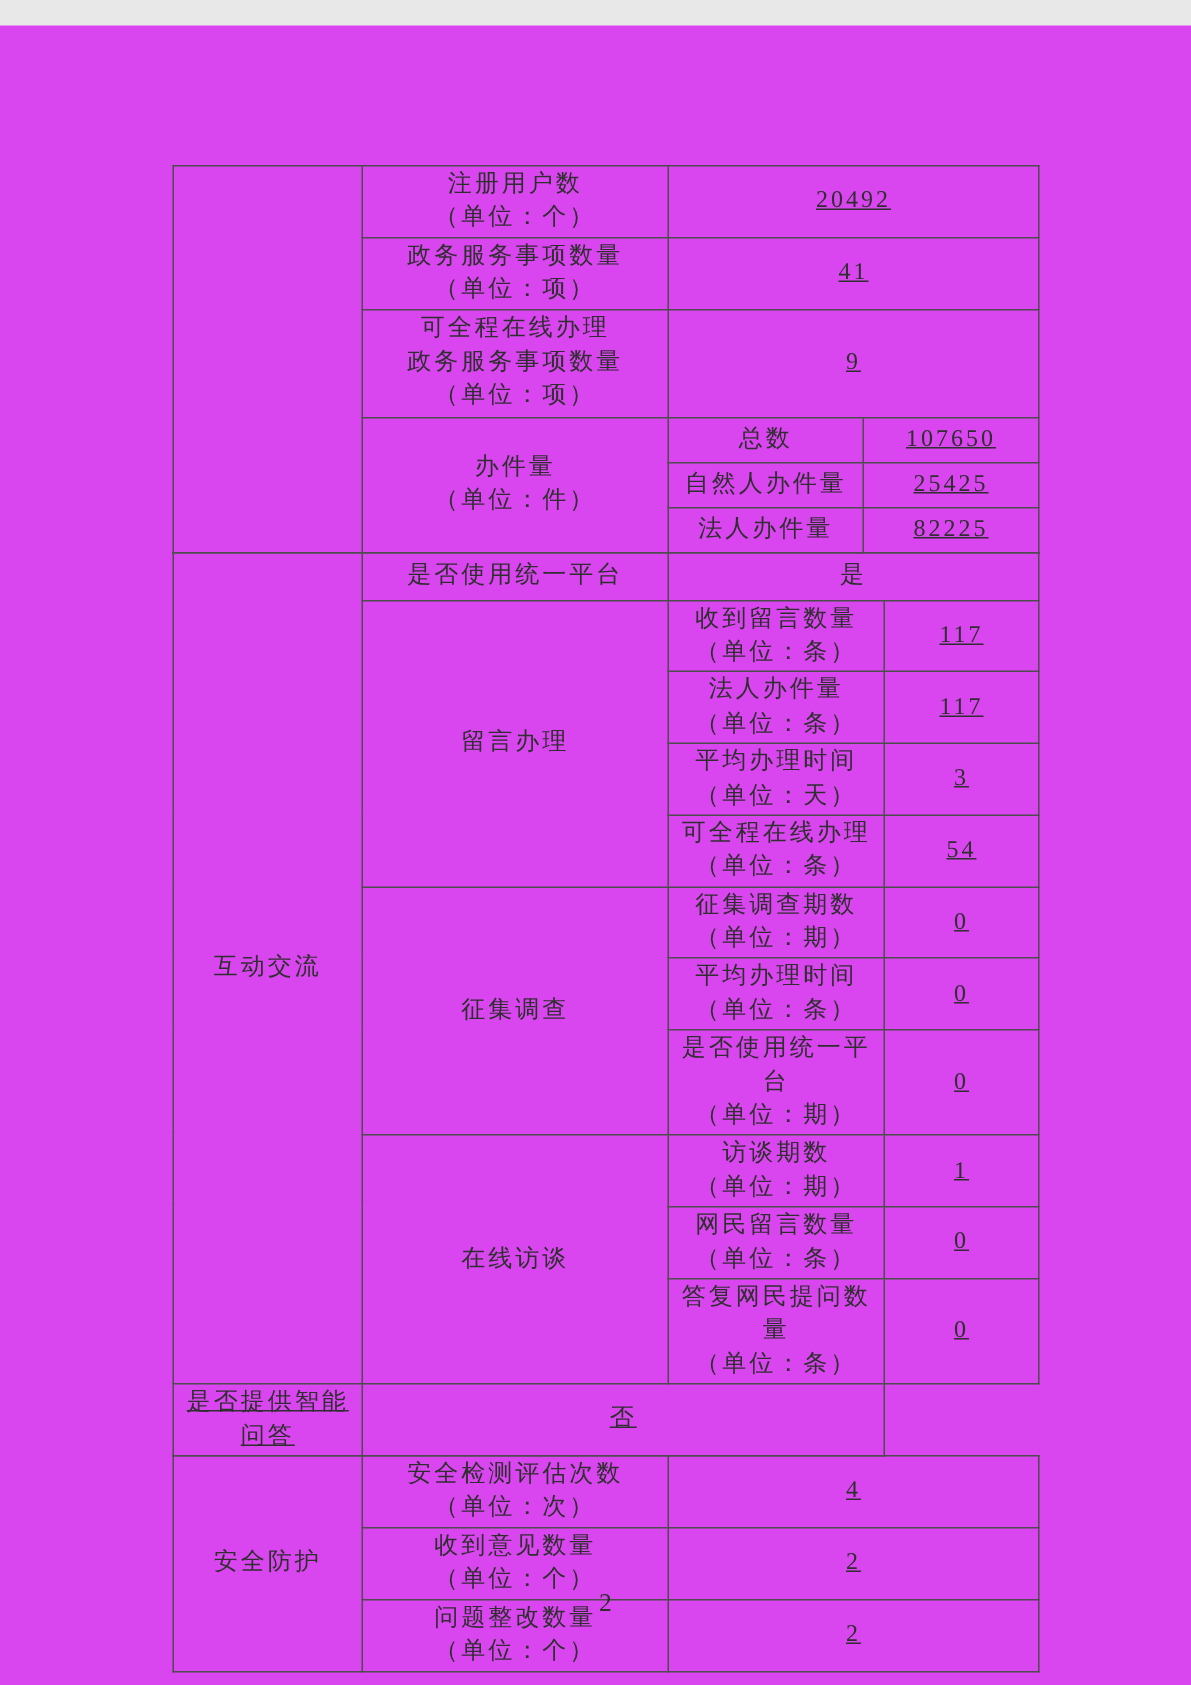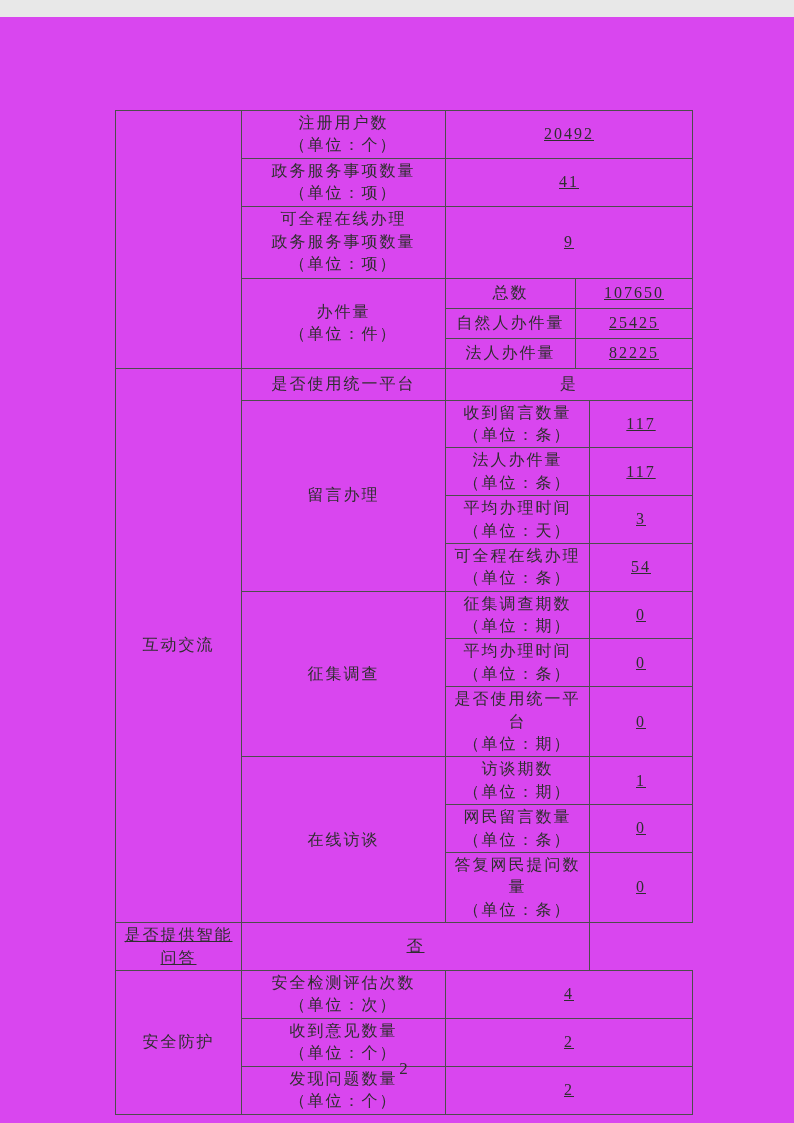--- a/index.html
+++ b/index.html
@@ -197,21 +197,21 @@
         <td>安全检测评估次数
 （单位：次）</td>
         <td colspan="2" class="num">4</td>
       </tr>
       <tr class="h48">
         <td>收到意见数量
 （单位：个）</td>
         <td colspan="2" class="num">2</td>
       </tr>
       <tr class="h48">
-        <td>发现问题数量
+        <td>问题整改数量
 （单位：个）</td>
         <td colspan="2" class="num">2</td>
       </tr>
     </tbody>
       </table>
 
   </div>
 
   <div class="page-number num">2</div>
 </div>

